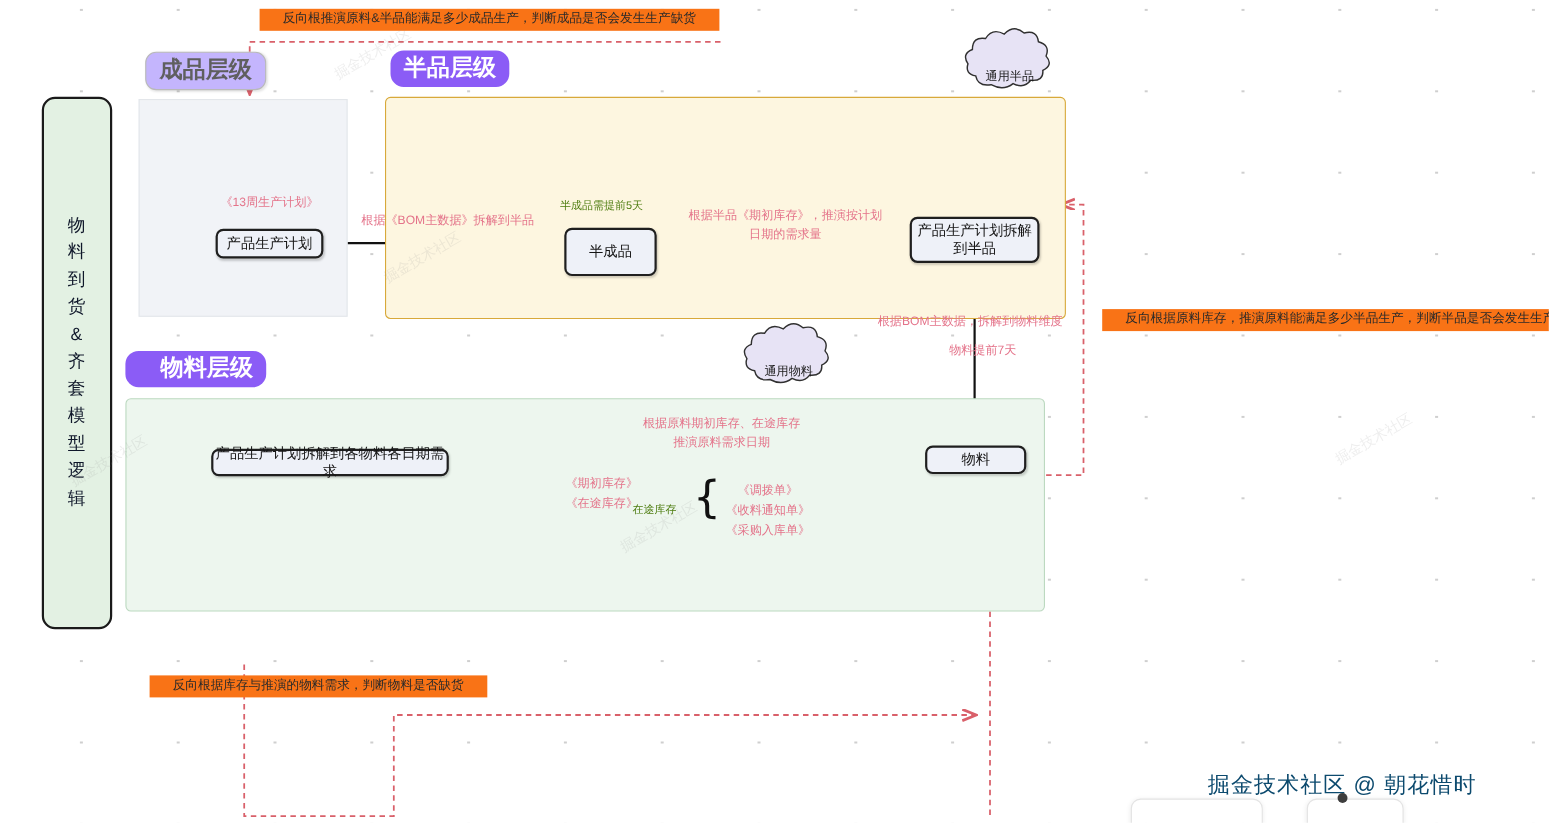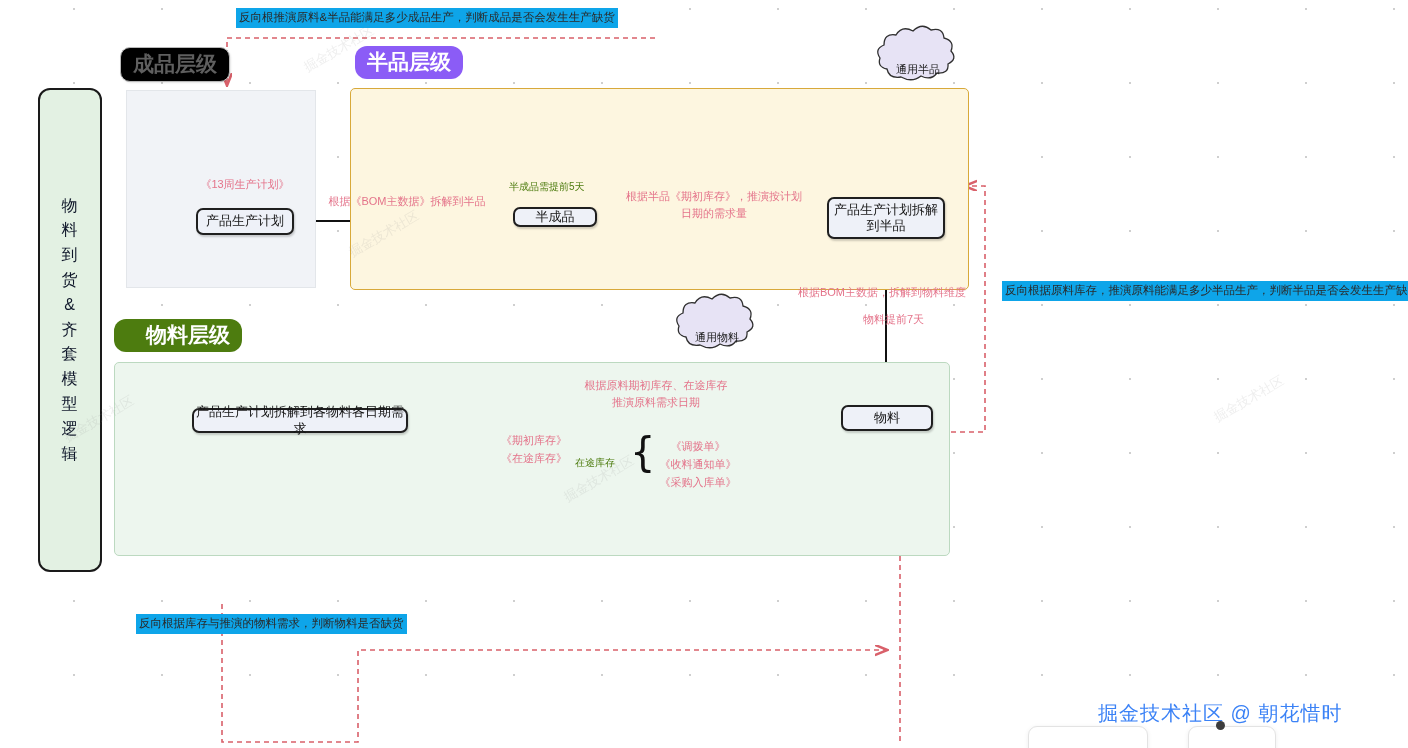--- a/index.html
+++ b/index.html
@@ -30,28 +30,28 @@
     font-size:16px;color:#0f172a;line-height:1.55;letter-spacing:1px;
     text-align:center;width:24px;word-break:break-all;
   }
 
   
   .badge{
     font-size:21px;font-weight:bold;padding:5px 12px 7px 12px;border-radius:10px;
     white-space:nowrap;line-height:1;
   }
   #badge-finished{
-    left:120px;top:47px;background:#000000;border:1.6px solid #b9b9b9;
+    left:132px;top:47px;background:#c4b5fd;border:1.6px solid #b9b9b9;
     color:#5f5f5f;box-shadow:1px 1px 2px rgba(0,0,0,.10);text-align:right;
   }
   #badge-semi{
     left:355px;top:46px;background:#8b5cf6;color:#ffffff;border:none;border-radius:12px;
   }
   #badge-material{
-    left:114px;top:319px;background:#4d7c0f;color:#ffffff;border:none;border-radius:12px;padding-left:32px;
+    left:114px;top:319px;background:#8b5cf6;color:#ffffff;border:none;border-radius:12px;padding-left:32px;
   }
 
   
   #panel-finished{
     left:126px;top:90px;width:188px;height:196px;
     background:#f1f3f7;border:1px solid #e3e6ea;
   }
   #panel-semi{
     left:350px;top:88px;width:617px;height:200px;
     background:#fdf6e0;border:1.4px solid #d8a93a;border-radius:5px;
@@ -62,21 +62,21 @@
   }
 
   
   .node{
     background:#eef1f8;border:2px solid #1f1f1f;border-radius:7px;
     display:flex;align-items:center;justify-content:center;text-align:center;
     font-size:13px;color:#151515;line-height:1.25;box-sizing:border-box;
     box-shadow:1px 1.5px 2px rgba(0,0,0,.18);
   }
   #node-product-plan{left:196px;top:208px;width:98px;height:27px;}
-  #node-semi{left:513px;top:207px;width:84px;height:20px;}
+  #node-semi{left:513px;top:207px;width:84px;height:44px;}
   #node-semi-split{left:827px;top:197px;width:118px;height:42px;padding:0 4px;}
   #node-material{left:841px;top:405px;width:92px;height:26px;text-align:right;}
   #node-material-split{left:192px;top:408px;width:216px;height:25px;}
 
   
   .cloud-label{
     font-size:11px;color:#1a1a1a;position:absolute;white-space:nowrap;
   }
   #cloud-semi-label{left:896px;top:62px;}
   #cloud-material-label{left:695px;top:330px;}
@@ -85,41 +85,41 @@
   .pink{
     color:#e4738a;font-size:11px;line-height:1.55;white-space:nowrap;
     text-align:center;
   }
   #ann-13week{left:197px;top:176px;width:96px;}
   #ann-bom-semi{left:326px;top:193px;width:162px;}
   #ann-semi-stock{left:614px;top:188px;width:200px;}
   #ann-bom-material{left:770px;top:284px;width:224px;}
   #ann-material-lead{left:812px;top:311px;width:112px;text-align:right;}
   #ann-material-need{left:563px;top:377px;width:186px;}
-  #ann-initial-stock{left:488px;top:432px;width:92px;line-height:1.6;}
+  #ann-initial-stock{left:488px;top:432px;width:92px;line-height:1.6;text-align:right;}
   .brace-item{left:646px;top:438px;width:104px;line-height:1.62;}
 
   
   .blk{color:#4d7c0f;font-size:10px;white-space:nowrap;}
   #lbl-semi-lead{left:509px;top:180px;}
   #lbl-intransit{left:575px;top:456px;}
   #brace-glyph{left:630px;top:432px;font-size:40px;line-height:1;color:#111;font-family:"DejaVu Sans",sans-serif;}
 
   
   .greenmark{
-    background:#0ea5e9;color:#2a2a2a;font-size:11.5px;padding:2px 3px;
+    background:#f97316;color:#2a2a2a;font-size:11.5px;padding:2px 21px;
     white-space:nowrap;line-height:1.35;
   }
   #mark-top{left:236px;top:8px;}
   #mark-right{left:1002px;top:281px;}
   #mark-bottom{left:136px;top:614px;}
 
   
   #watermark{
-    left:1098px;top:700px;font-size:20px;color:#3b82f6;white-space:nowrap;
+    left:1098px;top:700px;font-size:20px;color:#0c4a6e;white-space:nowrap;
     letter-spacing:1px;
   }
   .wm-diag{
     position:absolute;color:rgba(150,150,150,.16);font-size:13px;
     transform:rotate(-30deg);white-space:nowrap;pointer-events:none;
   }
 
   
   .tb{
     position:absolute;bottom:-10px;background:#fff;border:1px solid #e3e3e3;

